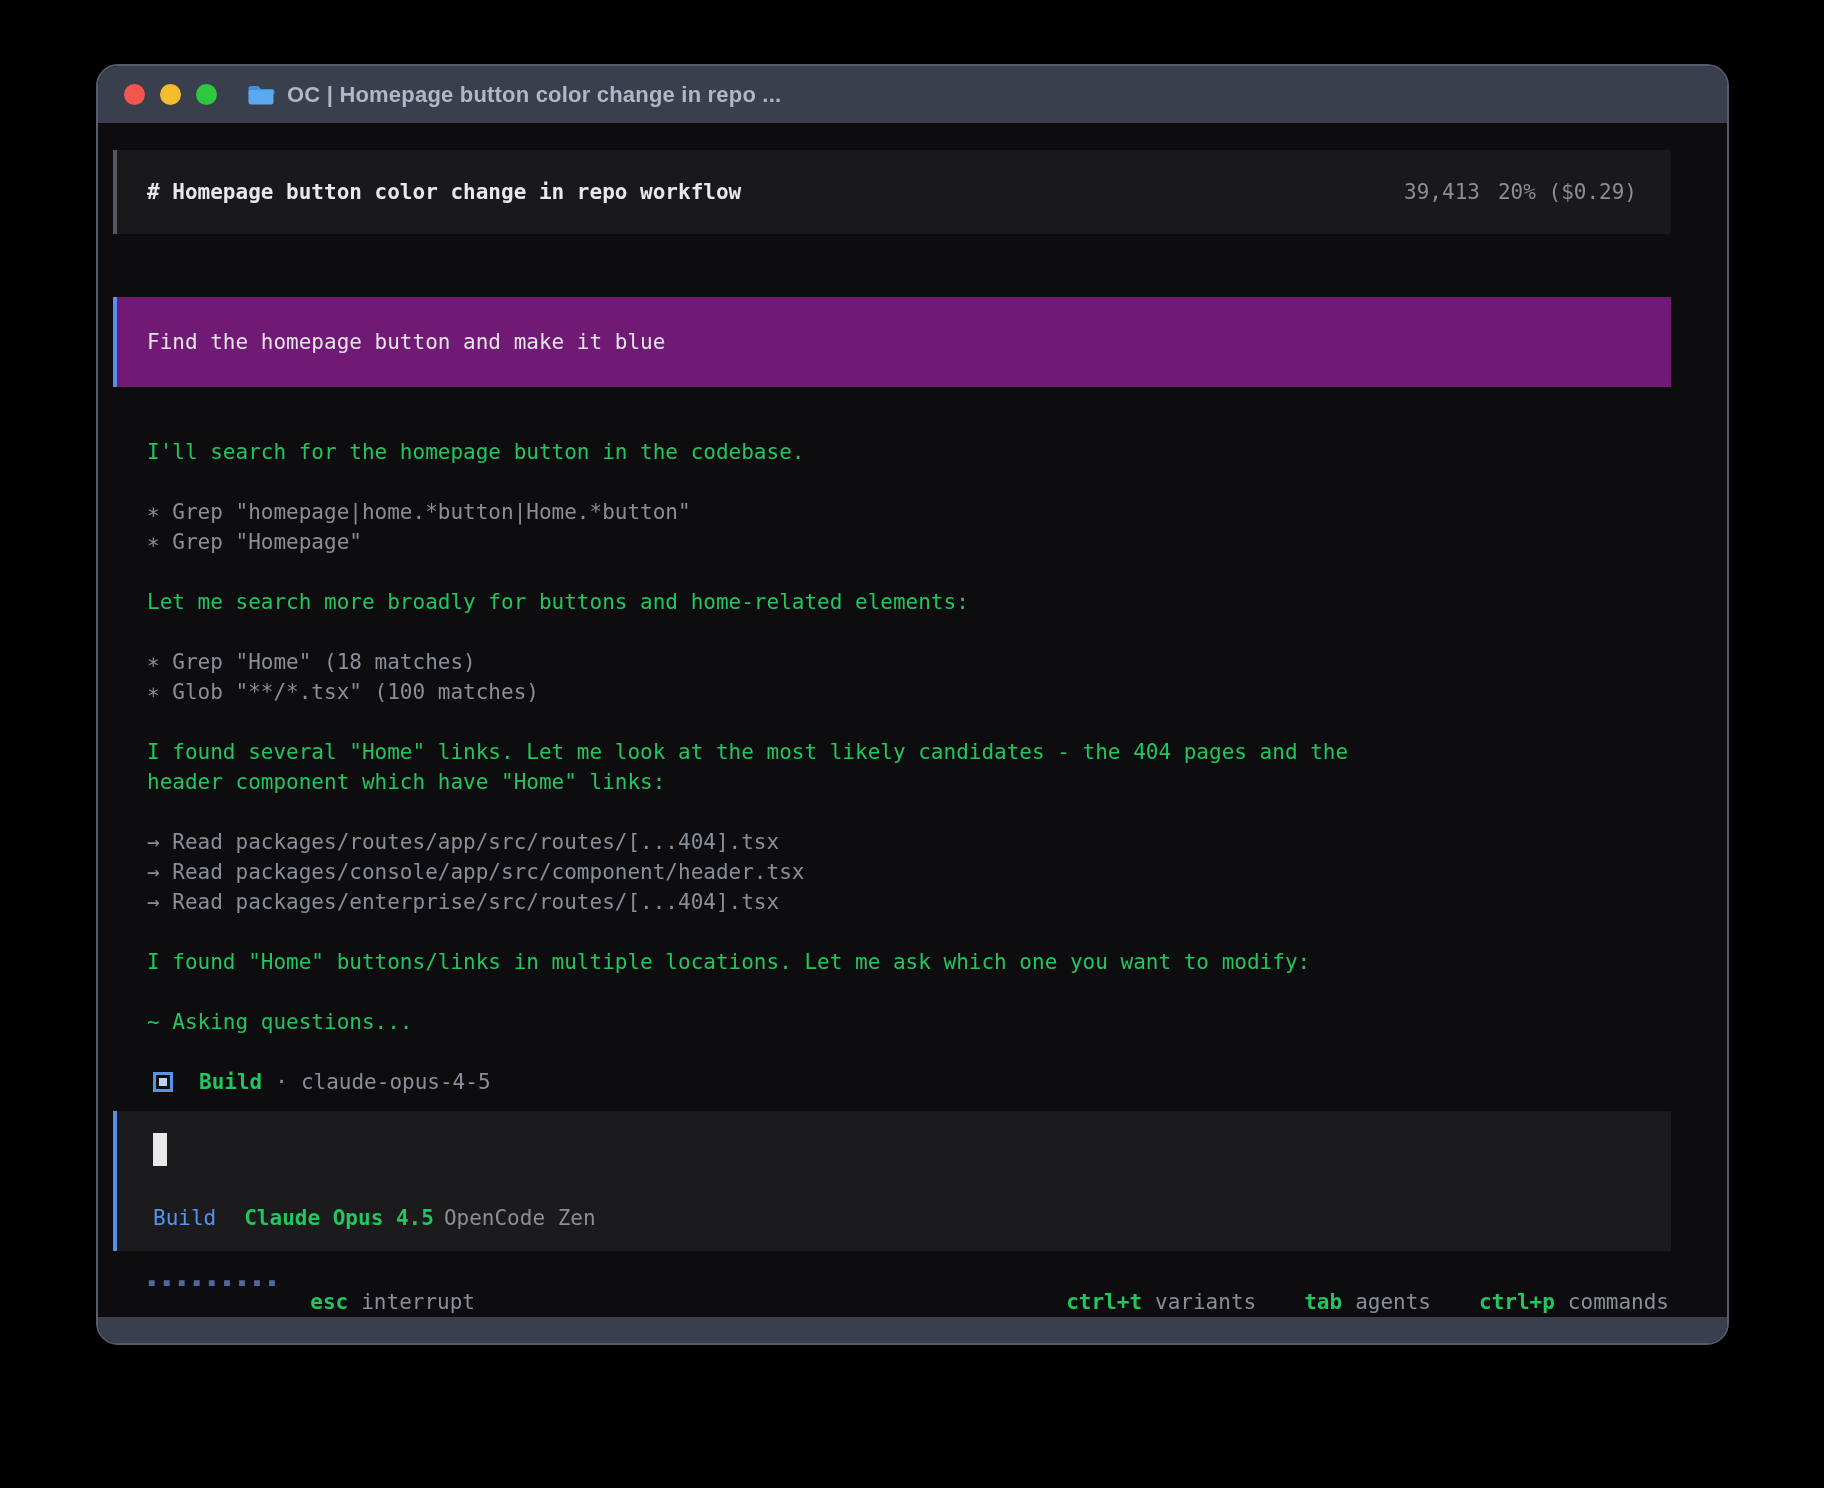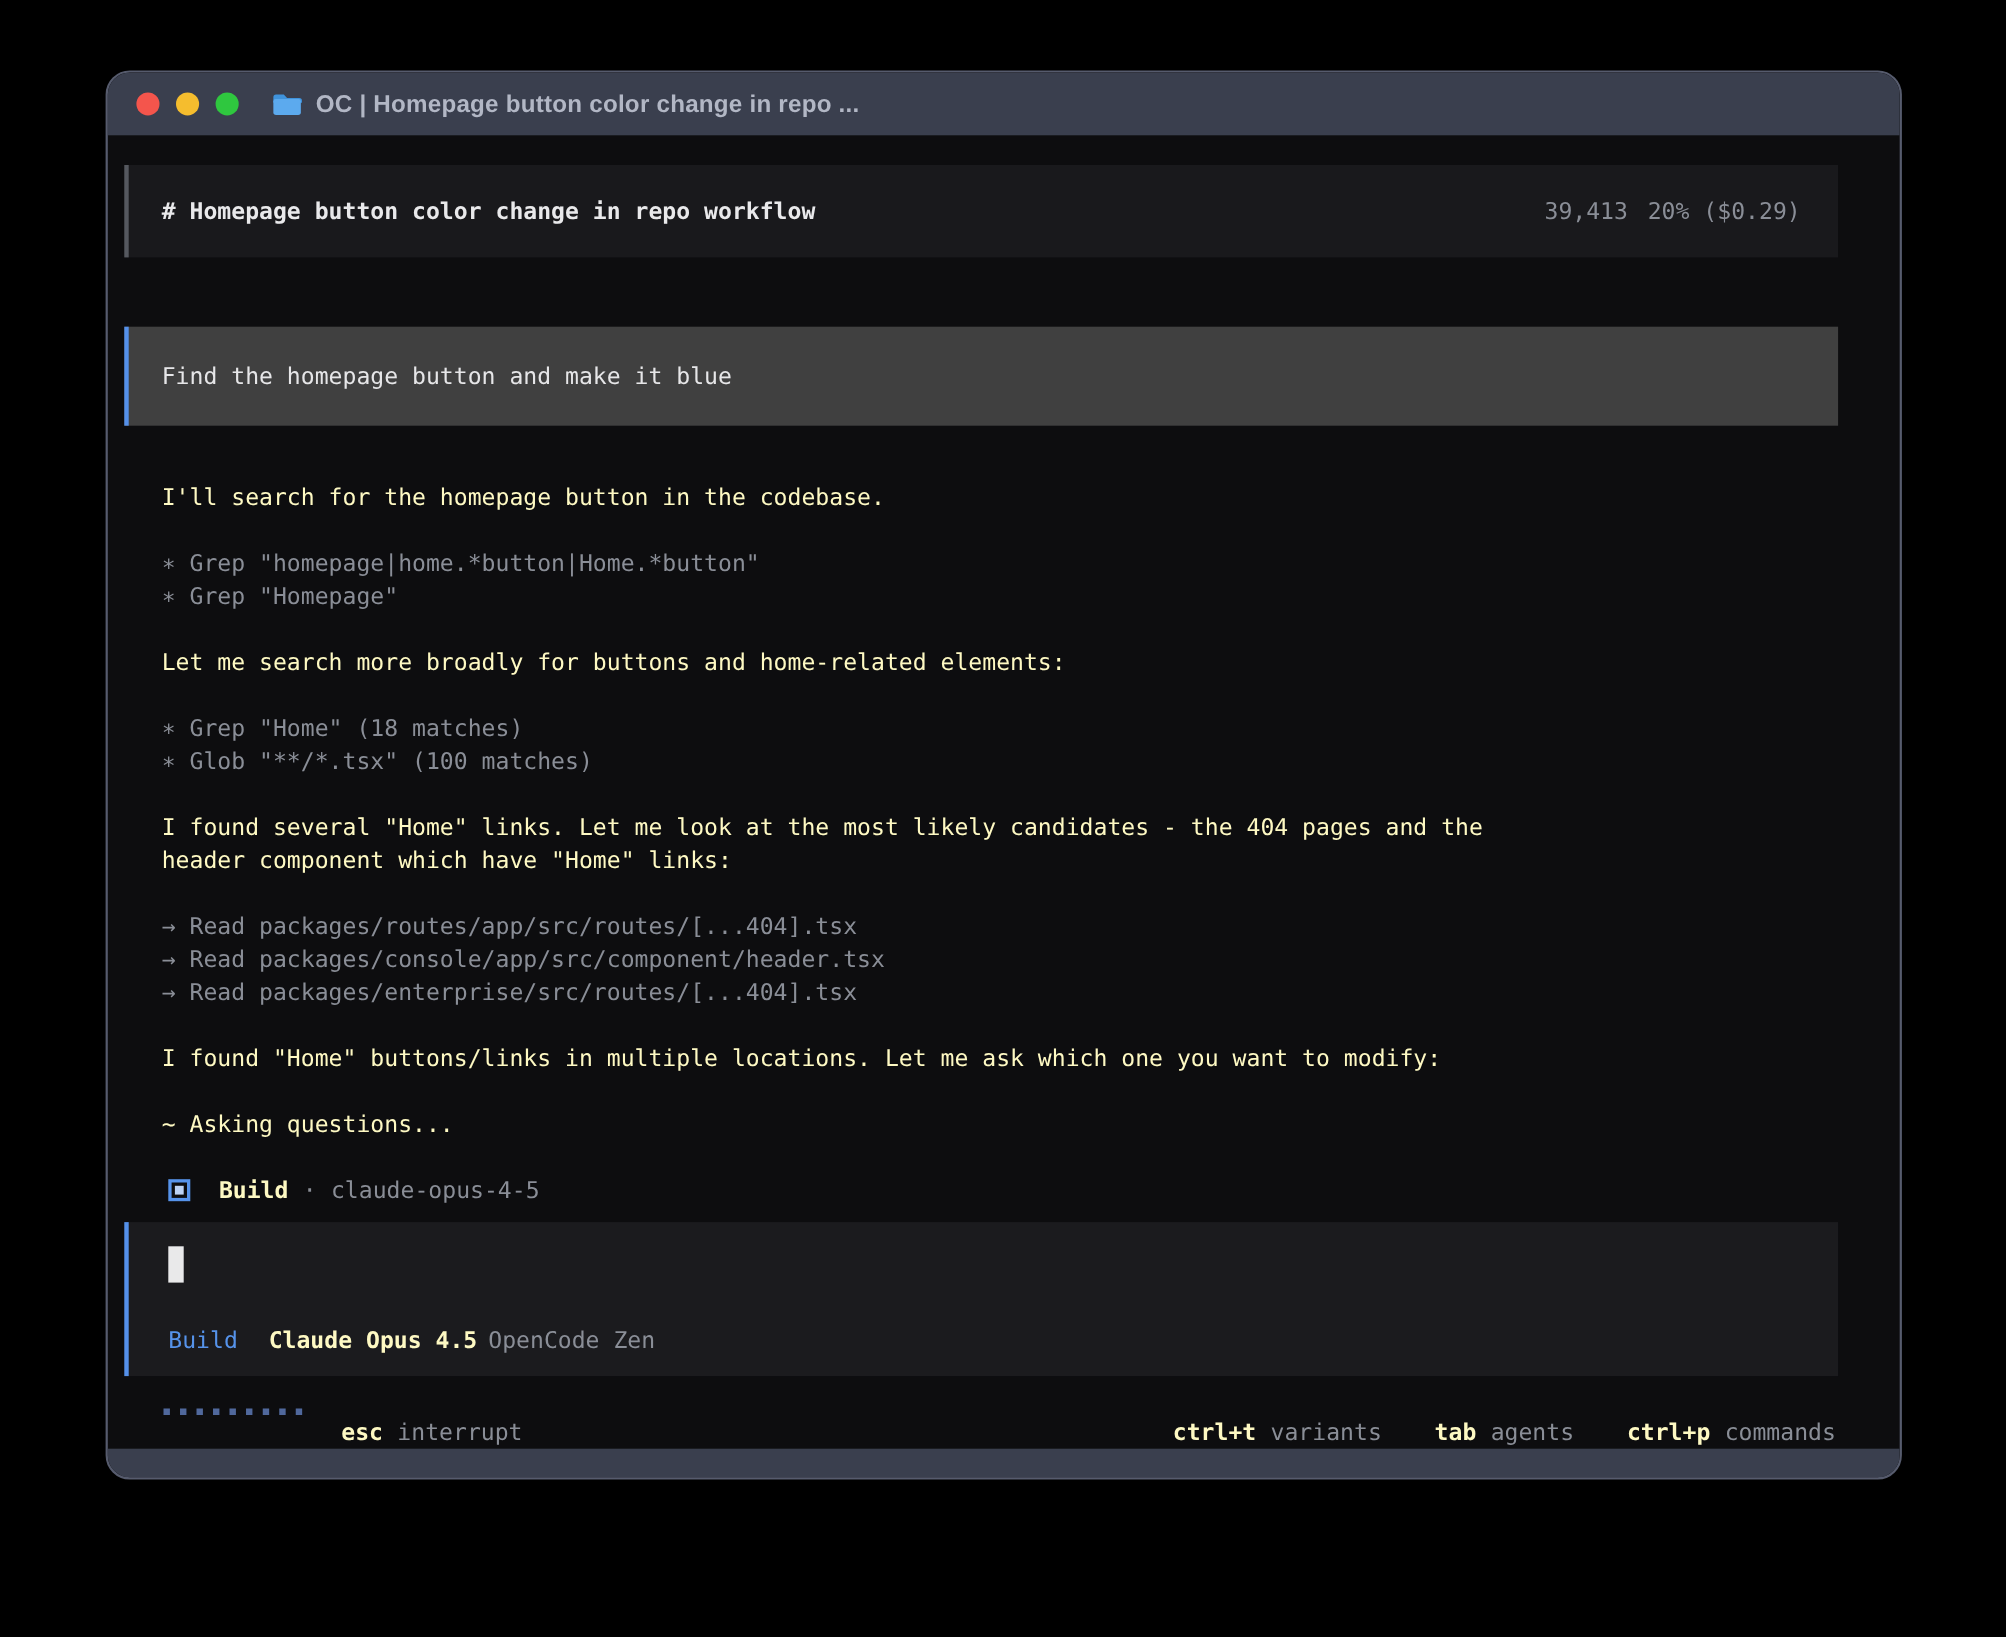--- a/index.html
+++ b/index.html
@@ -24,35 +24,35 @@
   .titlebar .title {
     font-family:"Liberation Sans", sans-serif; font-weight:bold;
     font-size:22px; color:#b2b7c5; letter-spacing:.2px;
     white-space:nowrap;
   }
 
   .content {
     flex:1 1 auto; padding:27px 56px 0 15px;
     font-size:21px; line-height:30px; color:#e6e6e8;
   }
-  .white { color:#fef9c3; }
+  .white { color:#22c55e; }
   .gray  { color:#8a8e97; }
   .blue  { color:#5693ea; }
   .bold  { font-weight:bold; }
 
   .header-block {
     background:#19191c; border-left:4px solid #55585f;
     height:84px; padding:0 34px 0 30px;
     display:flex; align-items:center;
   }
   .header-block .h-title { font-weight:bold; color:#e9e9eb; white-space:nowrap; }
   .header-block .h-stats { margin-left:auto; display:flex; gap:18px; color:#8a8e97; white-space:nowrap; }
 
   .user-block {
-    margin-top:63px; background:#404040; border-left:4px solid #5490ea;
+    margin-top:63px; background:#701a75; border-left:4px solid #5490ea;
     height:90px; padding:0 34px 0 30px; display:flex; align-items:center;
     color:#e6e6e8;
   }
 
   .transcript { margin-top:50px; }
   .t-line { padding-left:34px; white-space:pre; }
   .t-line.mt { margin-top:30px; }
 
   .agent-line {
     margin-top:30px; padding-left:40px; height:30px;

